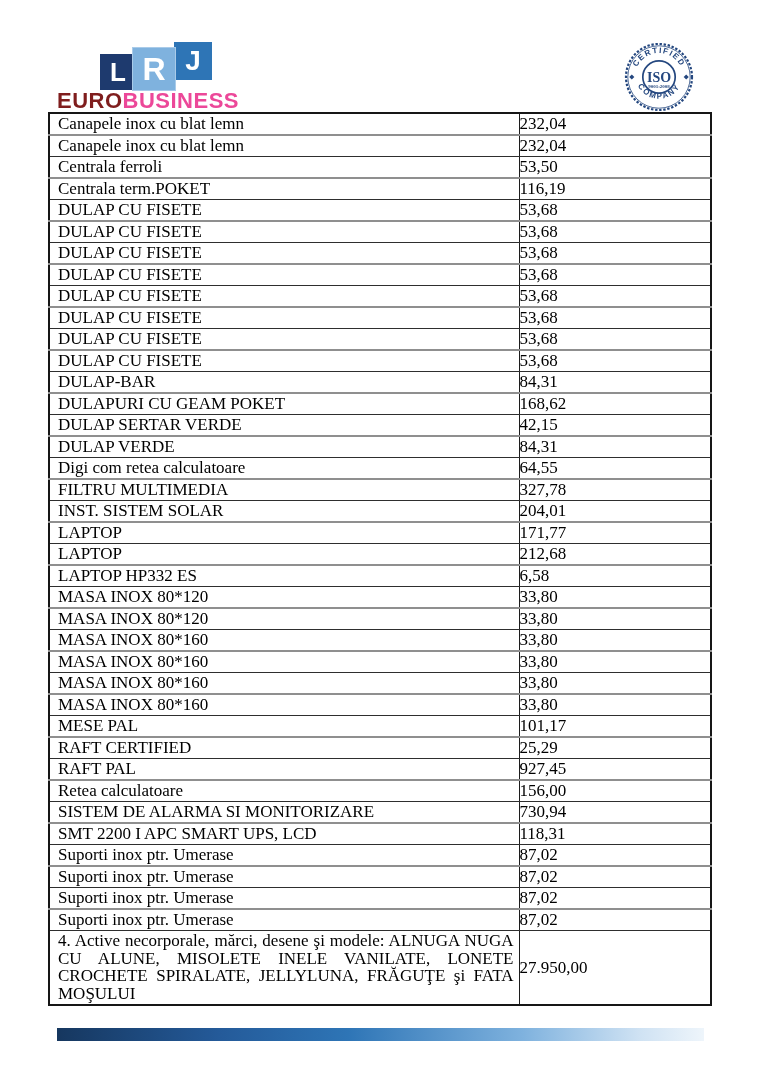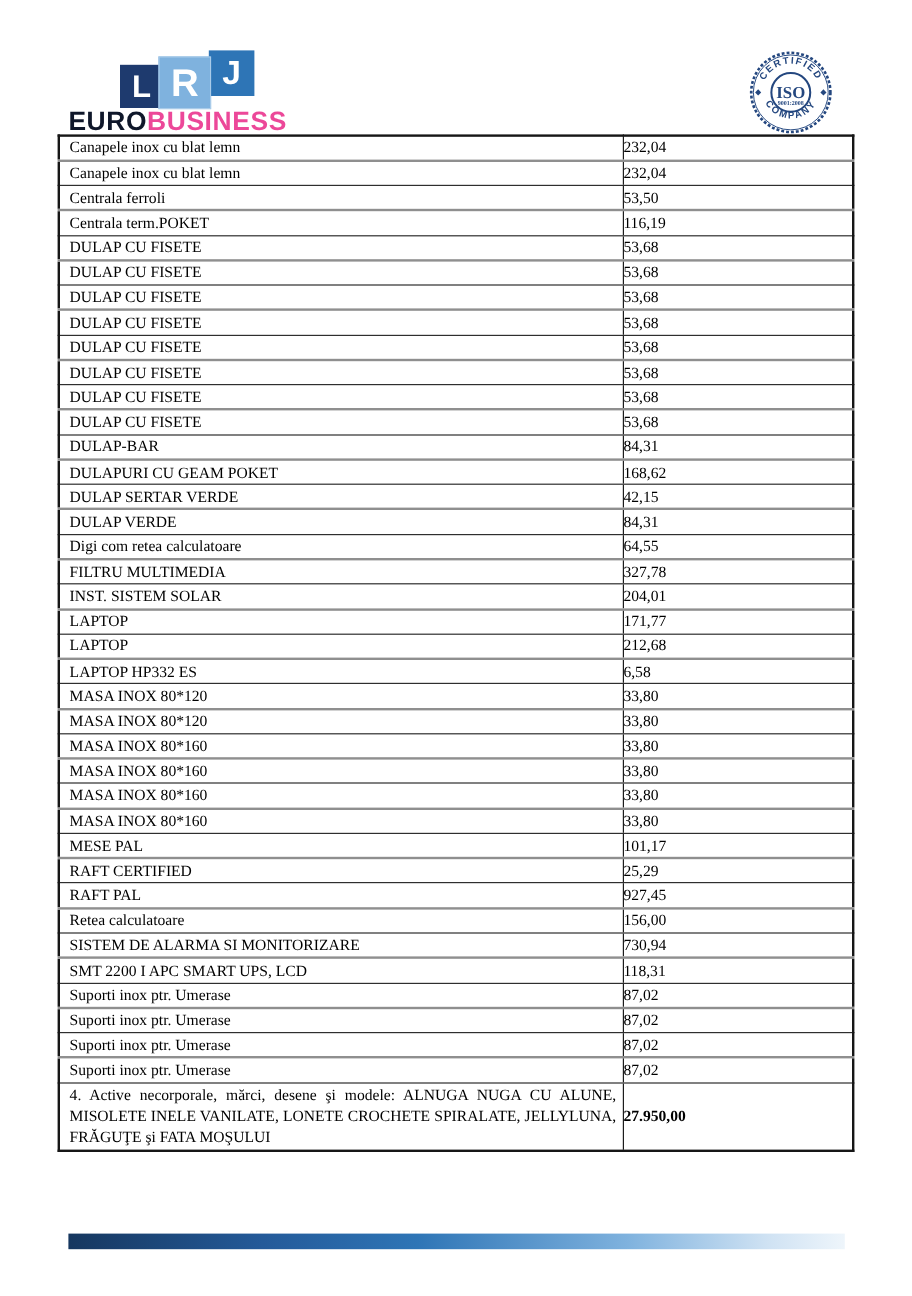--- a/index.html
+++ b/index.html
@@ -19,44 +19,44 @@
   }
   .sq-l { left:2px;  top:12px; width:36px; height:36px; background:#1e3a6e; font-size:26px; z-index:1; }
   .sq-r { left:34px; top:5px;  width:44px; height:44px; background:#7fb2de; font-size:32px; z-index:3;
           box-shadow:0 0 0 1px #a9cbe9 inset; }
   .sq-j { left:76px; top:0px;  width:38px; height:38px; background:#2e75b6; font-size:28px; z-index:2; }
   .wordmark {
     position:absolute; left:0; top:48px;
     font-family:"Liberation Sans","DejaVu Sans",sans-serif; font-weight:bold;
     font-size:22px; letter-spacing:0.5px; white-space:nowrap;
   }
-  .wm-euro { color:#0f172a; }
+  .wm-euro { color:#7f1d1d; }
   .wm-business { color:#ec4899; }
 
   .iso-badge { position:absolute; left:624px; top:42px; width:70px; height:70px; }
 
   
   table.items {
     position:absolute; left:48px; top:112px; width:662px;
     border-collapse:collapse; table-layout:fixed;
     border:2px solid #161616;
-    font-size:13px;
+    font-size:17px;
   }
   table.items td { overflow:hidden; white-space:nowrap; }
   td.c-name { padding:0 4px 0 8px; }
   td.c-val  { text-align:left; border-left:1.6px solid #1c1c1c; }
   tbody.rows tr { height:20.77px; }
   tbody.rows tr:nth-child(odd) td  { border-bottom:2px solid #8f8f8f; }
   tbody.rows tr:nth-child(even) td { border-bottom:1px solid #2e2e2e; }
   tr.summary { height:56px;margin-top:40px; }
   tr.summary td.c-name {
     white-space:normal; text-align:justify; line-height:17.6px;
     padding:1px 5px 2px 8px; vertical-align:middle;
   }
-  tr.summary td.c-val { font-weight:bold; }
+  tr.summary td.c-val { font-weight:normal; }
 
   
   .footer-bar {
     position:absolute; left:57px; top:1028px; width:647px; height:13px;
     background:linear-gradient(to right,#16375f 0%,#245a99 25%,#2e75b6 45%,#7fb2de 72%,#cfe2f3 90%,#eef5fb 100%);
   }
 </style>
 </head>
 <body>
 

